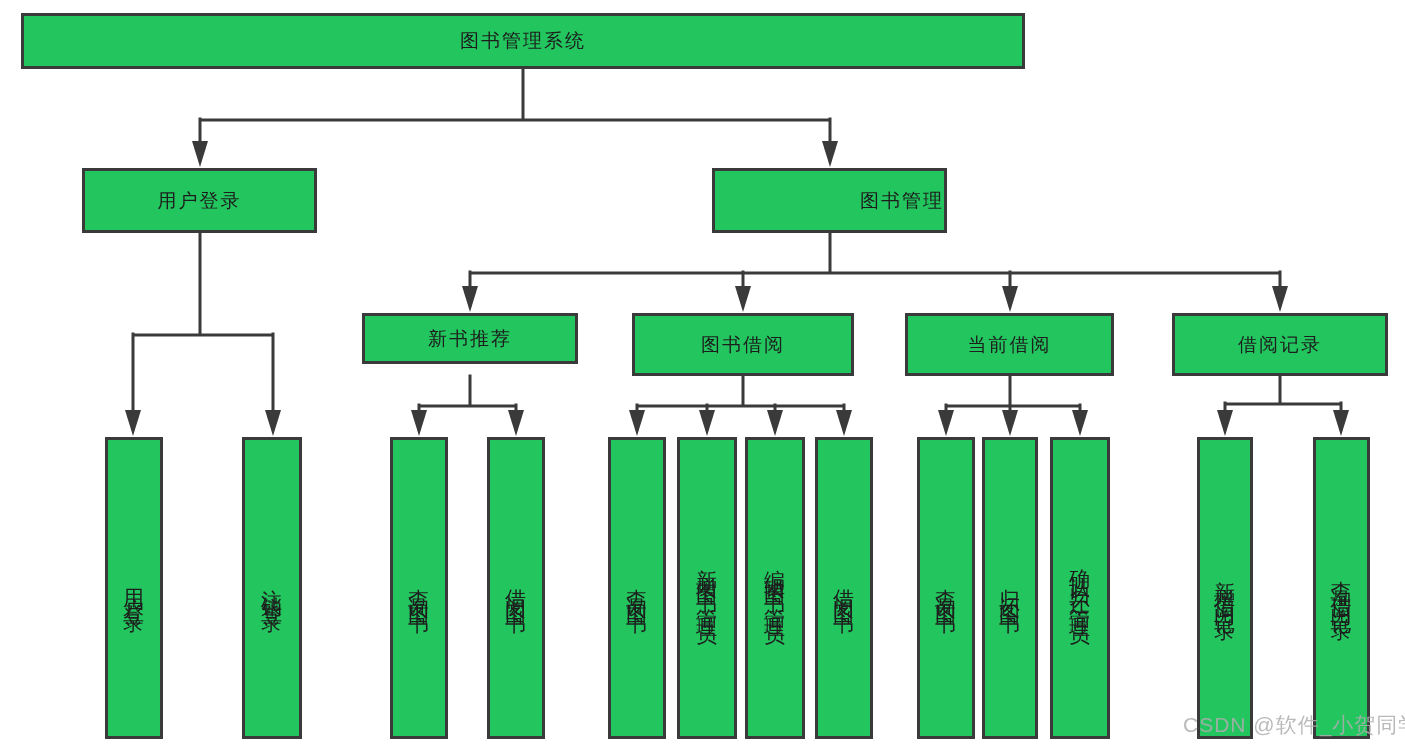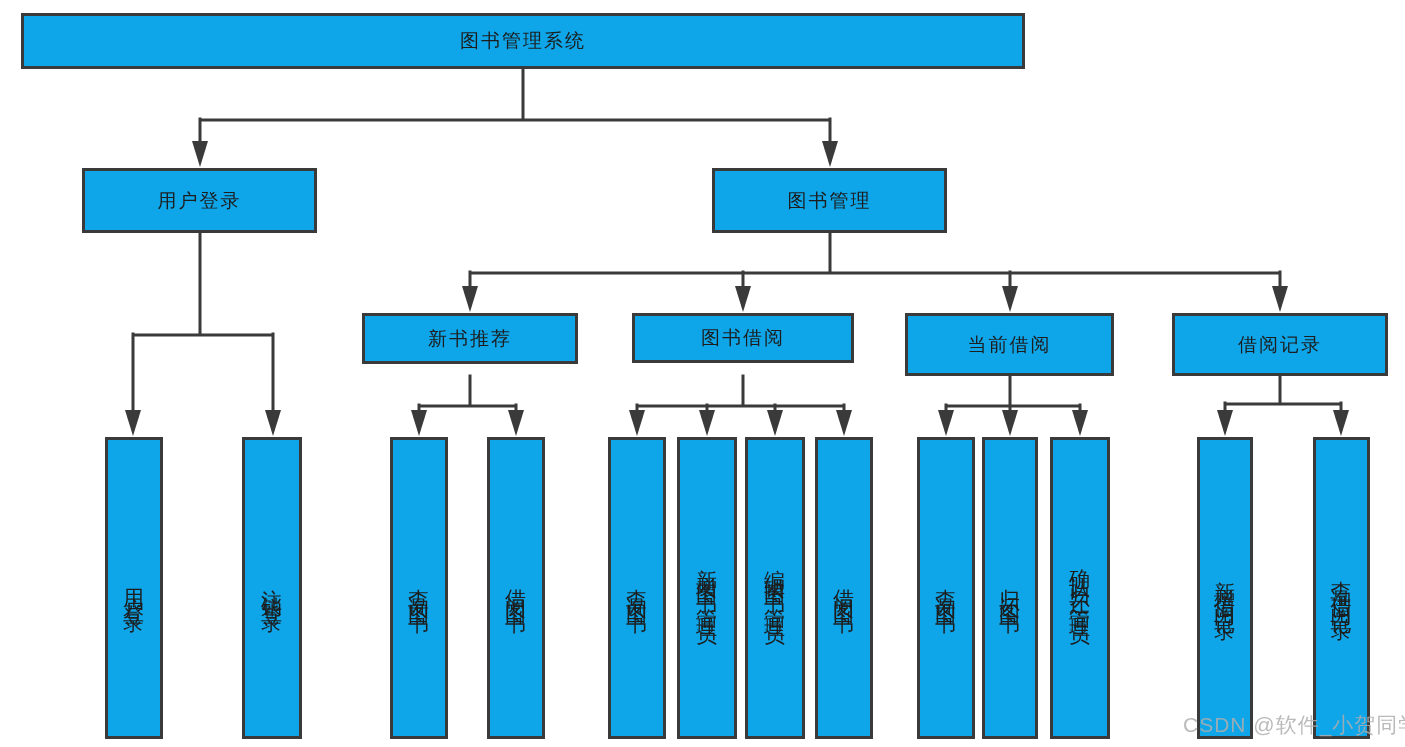--- a/index.html
+++ b/index.html
@@ -14,21 +14,21 @@
   .connectors {
     position: absolute;
     left: 0; top: 0;
     width: 1405px; height: 747px;
     pointer-events: none;
   }
   .node {
     position: absolute;
     box-sizing: border-box;
     border: 3px solid #3a3a3a;
-    background: #0ea5e9;
+    background: #22c55e;
     display: flex;
     align-items: center;
     justify-content: center;
     color: #1d1d1d;
     font-weight: 500;
   }
   .node.h { font-size: 19px; letter-spacing: 2px; }
   .node.root { font-size: 19px; letter-spacing: 2px; }
   .node.leaf { font-size: 21px; }
   .node.leaf .vtext {
@@ -95,28 +95,28 @@
     </g>
   </svg>
 
   <div class="node root" style="left:21px; top:13px; width:1004px; height:56px;">
     <span>图书管理系统</span>
   </div>
 
   <div class="node h" style="left:82px; top:168px; width:235px; height:65px;">
     <span>用户登录</span>
   </div>
-  <div class="node h" style="left:712px; top:168px; width:235px; height:65px;">
+  <div class="node h" style="left:712px; top:168px; width:235px; height:65px;justify-content:flex-end;">
     <span>图书管理</span>
   </div>
 
   <div class="node h" style="left:362px; top:313px; width:216px; height:51px;">
     <span>新书推荐</span>
   </div>
-  <div class="node h" style="left:632px; top:313px; width:222px; height:50px;">
+  <div class="node h" style="left:632px; top:313px; width:222px; height:63px;">
     <span>图书借阅</span>
   </div>
   <div class="node h" style="left:905px; top:313px; width:209px; height:63px;">
     <span>当前借阅</span>
   </div>
   <div class="node h" style="left:1172px; top:313px; width:216px; height:63px;">
     <span>借阅记录</span>
   </div>
 
   <div class="node leaf" style="left:105px; top:437px; width:58px; height:302px;">

